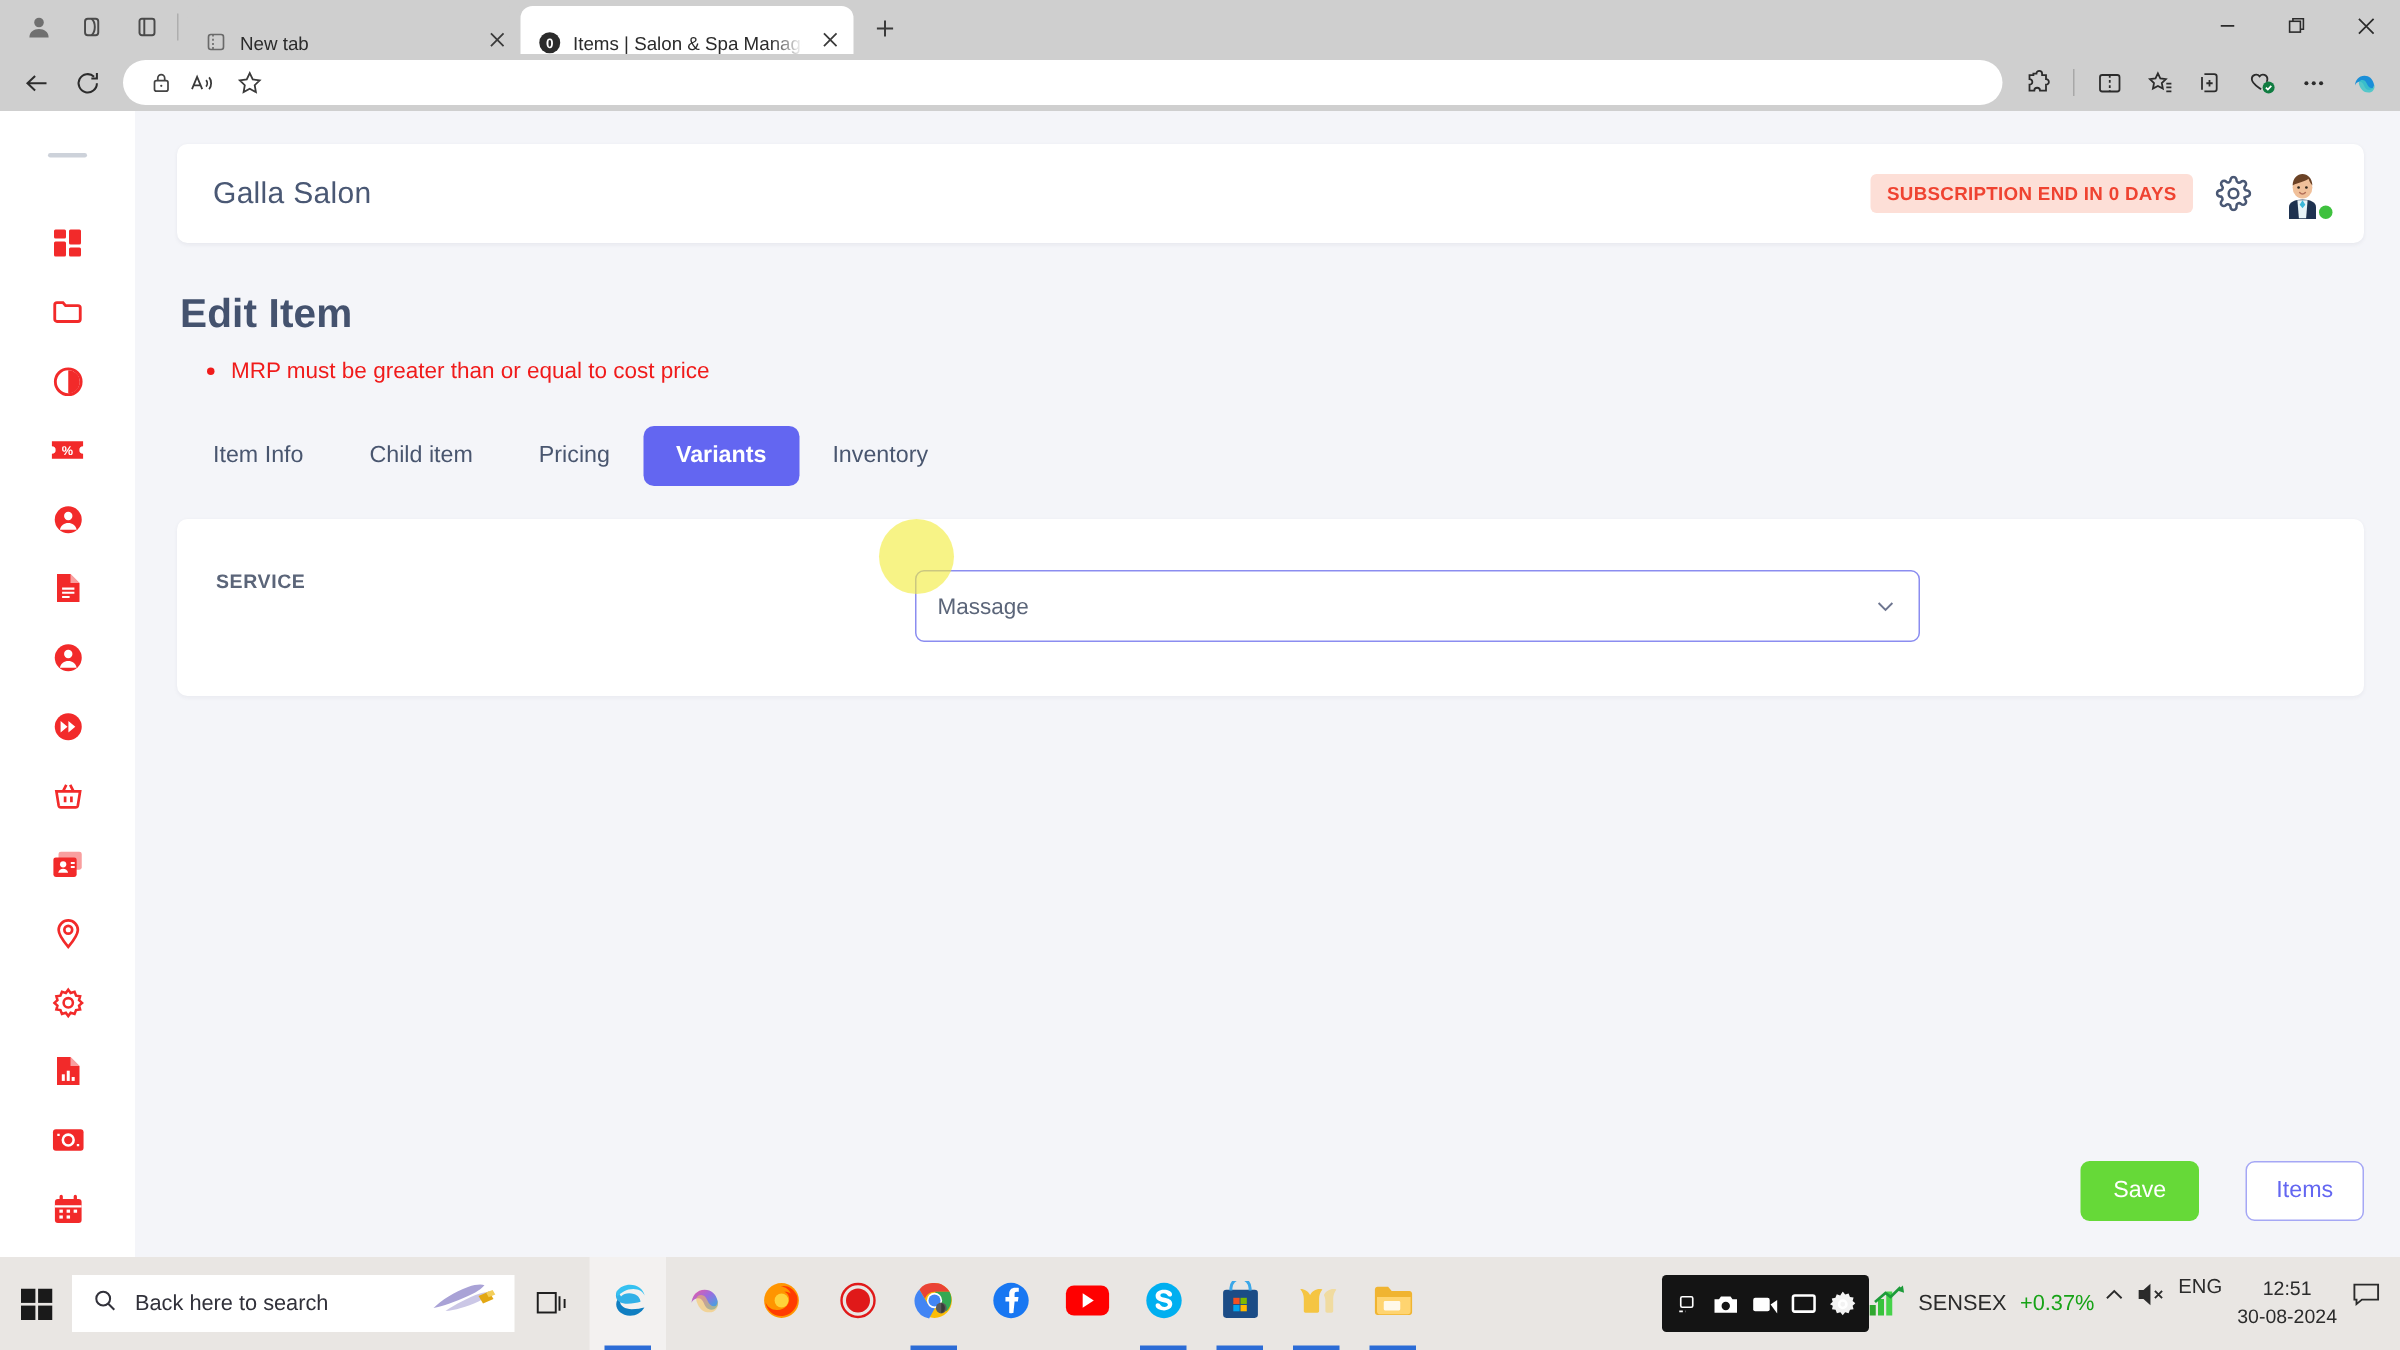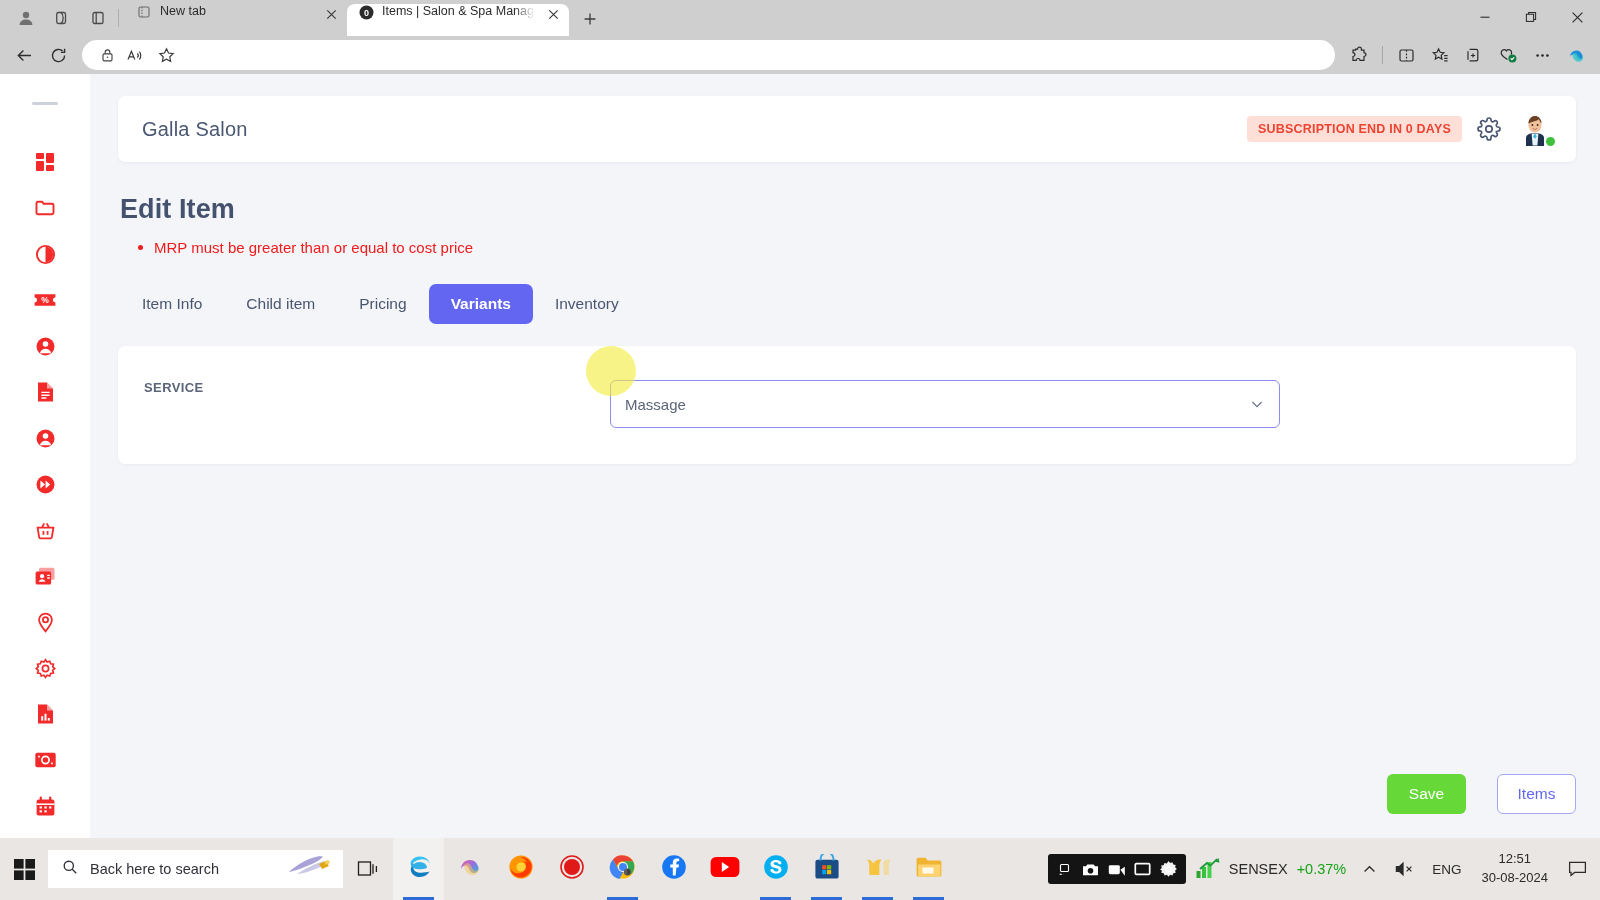--- a/index.html
+++ b/index.html
@@ -11,21 +11,21 @@
   }
 
   
   .browser { width: 1600px; height: 838px; background: #cfcfcf; display: flex; flex-direction: column; }
 
   .tabstrip { height: 36px; display: flex; align-items: flex-end; padding-left: 8px; position: relative; }
   .tb-icon { width: 36px; height: 36px; display: flex; align-items: center; justify-content: center; color: #5a5a5a; }
   .tb-icon svg { display: block; }
   .tabstrip-divider { width: 1px; height: 18px; background: #aeaeae; margin: 0 6px 9px 2px; }
 
-  .tab { height: 32px; border-radius: 8px 8px 0 0; display: flex; align-items: flex-start;
+  .tab { height: 32px; border-radius: 8px 8px 0 0; display: flex; align-items: flex-end;
          padding: 0 6px 0 11px; gap: 8px; font-size: 12.5px; color: #2b2b2b; position: relative; }
   .tab.inactive { width: 222px; background: #cfcfcf; }
   .tab.active { width: 222px; background: #ffffff; }
   .tab-fav { width: 16px; height: 16px; flex: 0 0 16px; display: flex; align-items: center; justify-content: center; }
   .tab-title { flex: 1; white-space: nowrap; overflow: hidden;
                -webkit-mask-image: linear-gradient(to right, #000 86%, transparent 100%);
                mask-image: linear-gradient(to right, #000 86%, transparent 100%); }
   .tab-close { width: 20px; height: 20px; display: flex; align-items: center; justify-content: center;
                border-radius: 4px; color: #3b3b3b; }
   .newtab-btn { width: 30px; height: 30px; margin: 0 0 2px 6px; display: flex; align-items: center;
@@ -100,21 +100,21 @@
   .search-box { width: 295px; height: 38px; background: #ffffff; display: flex; align-items: center;
                 padding: 0 8px 0 14px; gap: 12px; }
   .search-text { font-size: 14.5px; color: #31313a; flex: 1; }
   .taskview { width: 50px; height: 62px; display: flex; align-items: center; justify-content: center; }
   .tb-apps { display: flex; align-items: center; }
   .tb-app { width: 51px; height: 62px; display: flex; align-items: center; justify-content: center; position: relative; }
   .tb-app.running::after { content: ""; position: absolute; bottom: 0; left: 10px; right: 10px; height: 3px;
                            background: #2c6cd6; }
   .tb-app.active-app { background: rgba(255,255,255,.45); }
 
-  .tray { margin-left: auto; display: flex; align-items: center; gap: 10px; padding-right: 10px; }
+  .tray { margin-left: auto; display: flex; padding-right: 10px; }
   .rec-toolbar { background: #141414; border-radius: 3px; display: flex; align-items: center;
                  gap: 4px; padding: 4px 6px; }
   .rec-ic { width: 22px; height: 22px; display: flex; align-items: center; justify-content: center; color: #fff; }
   .sensex { display: flex; align-items: center; gap: 9px; font-size: 14.5px; color: #2b2b2b; }
   .sensex .pct { color: #17a317; }
   .tray-ic { width: 26px; height: 26px; display: flex; align-items: center; justify-content: center; color: #2b2b2b; }
   .tray-lang { font-size: 13.5px; color: #2b2b2b; padding: 0 4px; }
   .clock { font-size: 13px; color: #2b2b2b; text-align: center; line-height: 1.45; padding: 0 6px; }
 </style>
 </head>

